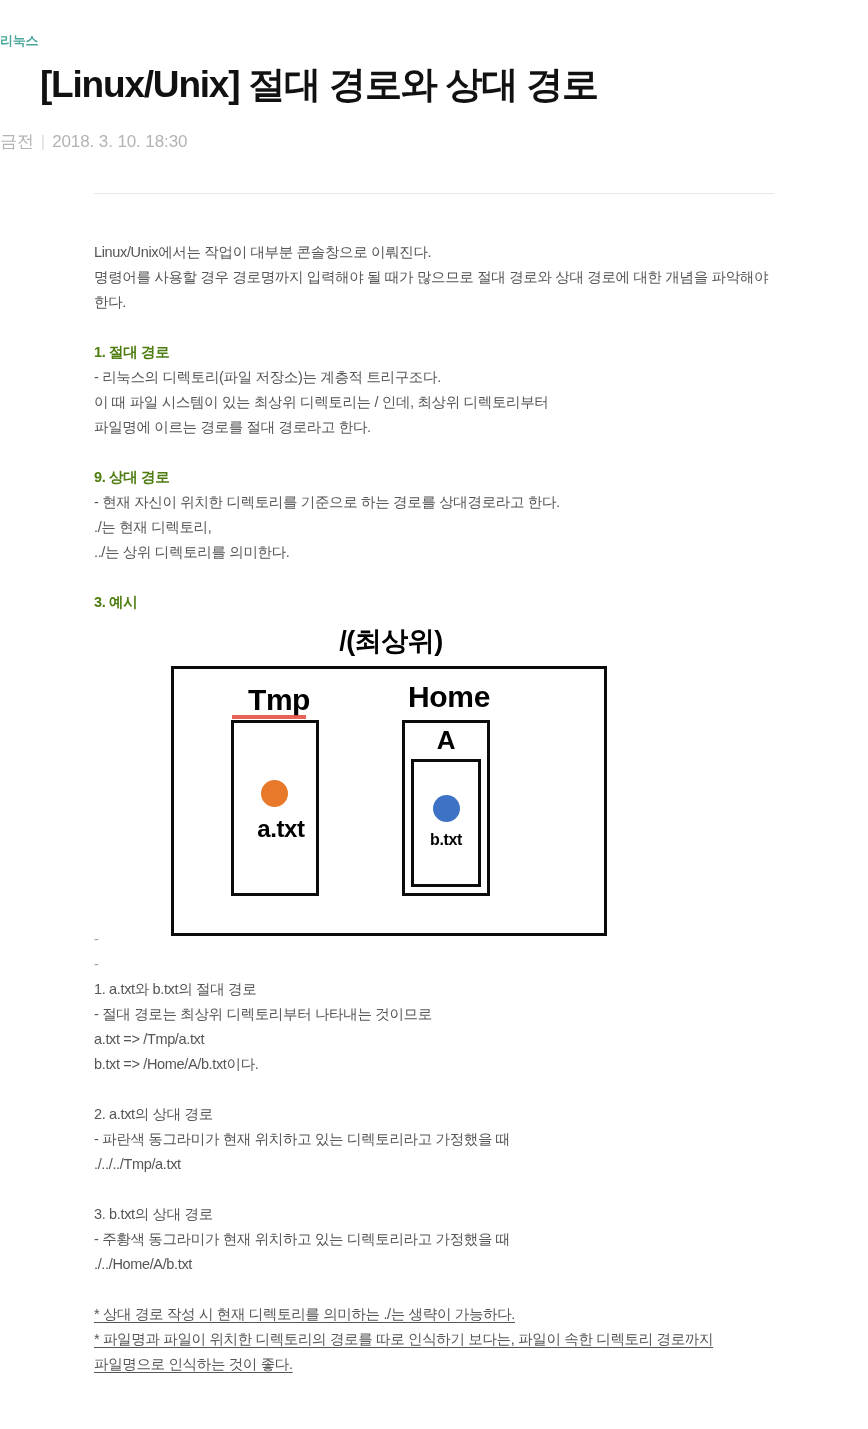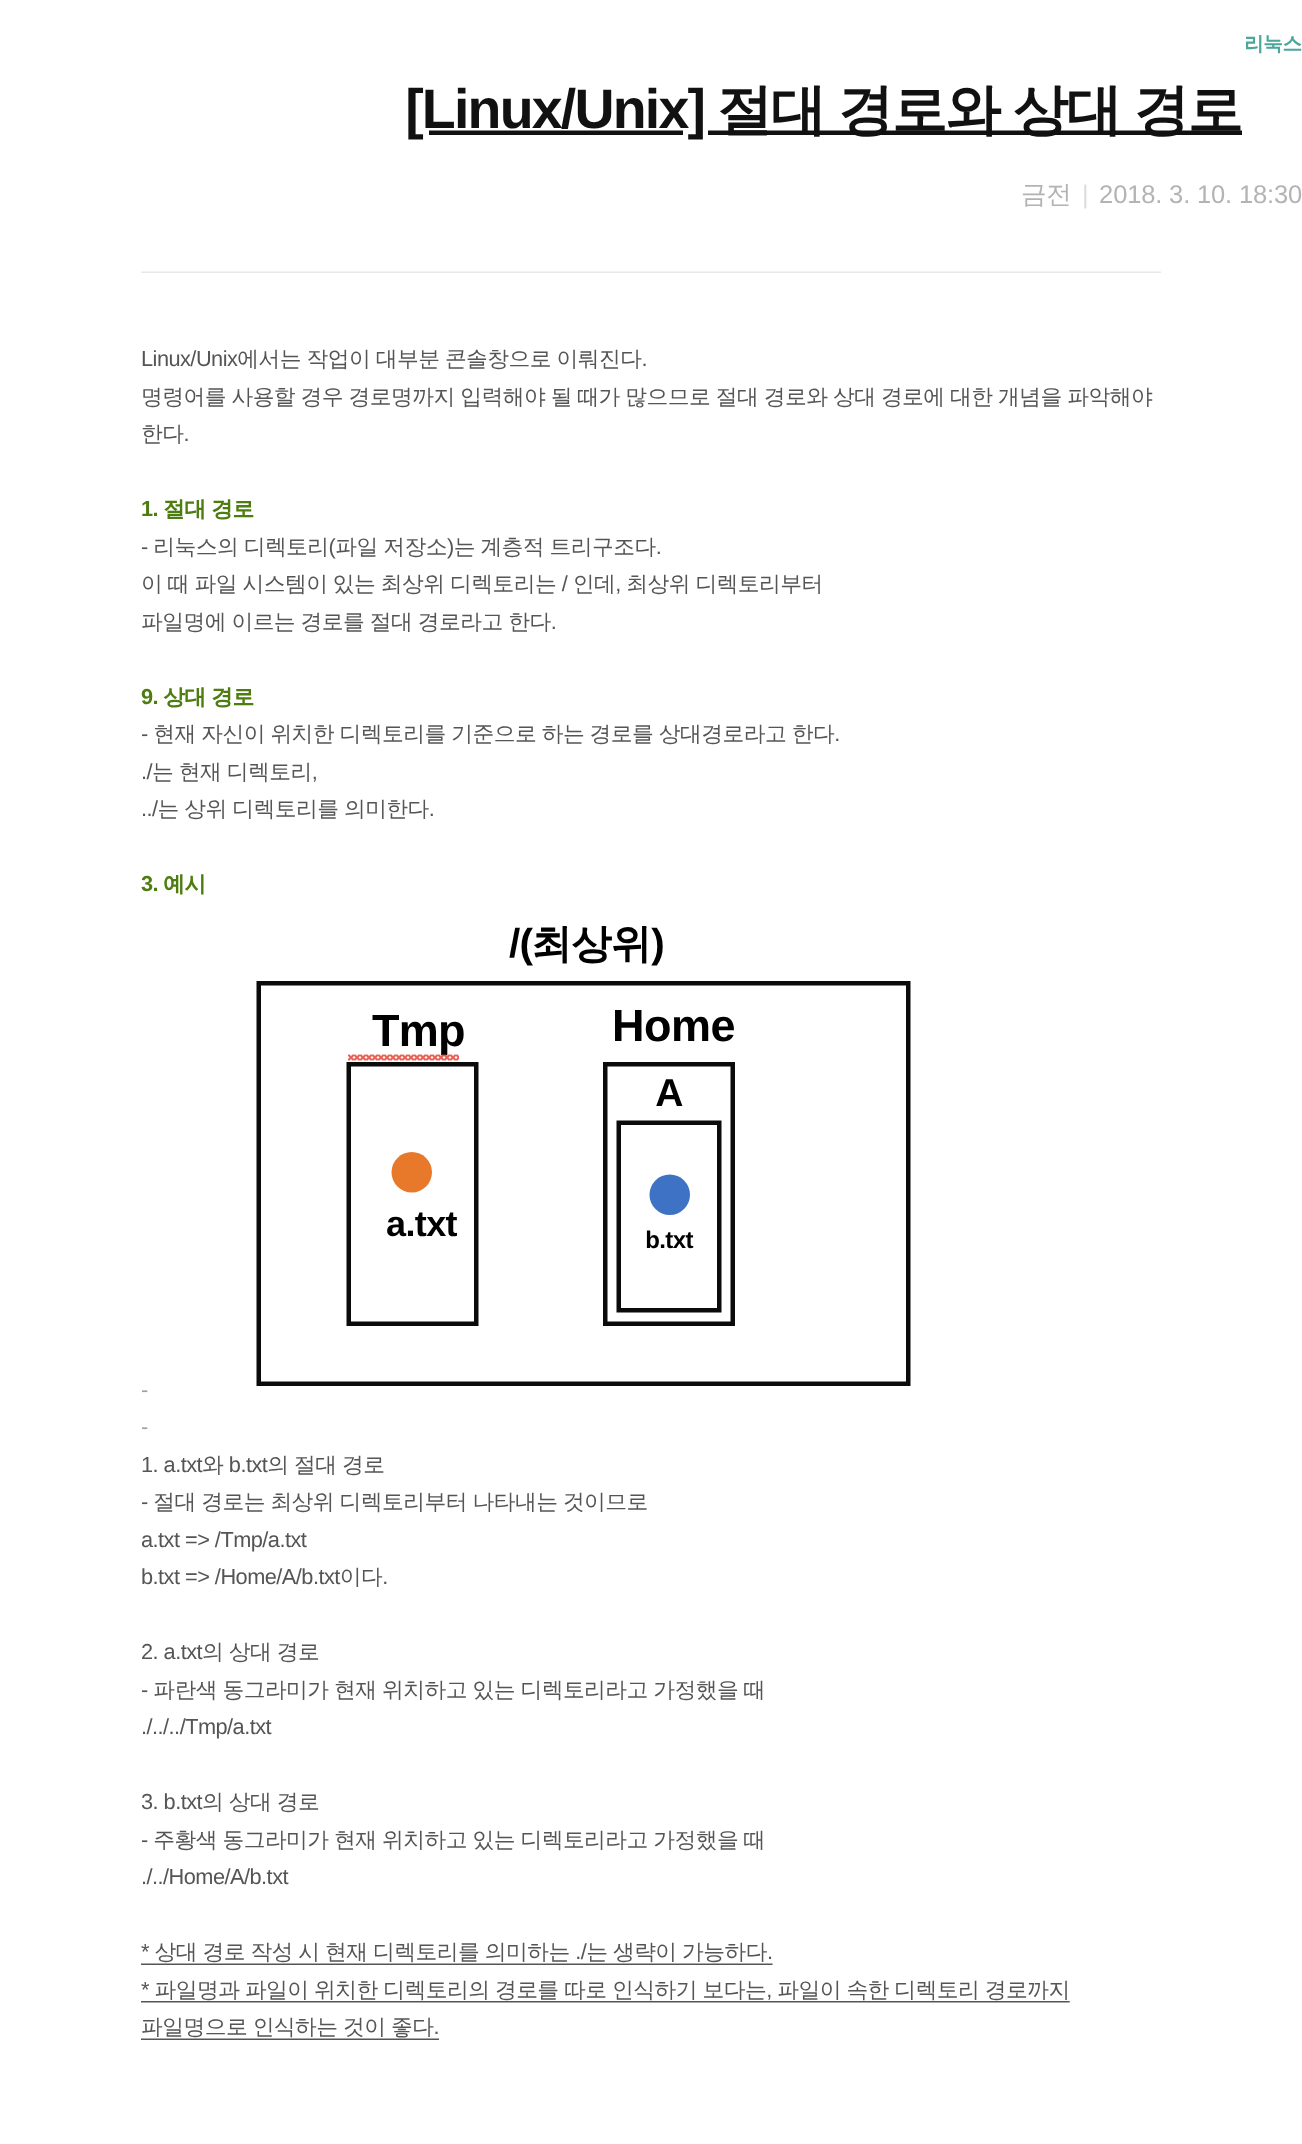--- a/index.html
+++ b/index.html
@@ -17,39 +17,38 @@
   }
 
   .page {
     position: relative;
     width: 868px;
     margin: 0 auto;
   }
 
   
   .post-header {
-    padding-top: 21px;
-    text-align: right;
+    padding-top: 33px;
+    text-align: left;
   }
   .category {
     font-size: 13px;
     font-weight: bold;
     color: #4aa79a;
     letter-spacing: -0.2px;
     line-height: 1.2;
   }
   .post-title {
     margin: 12px 0 0 0;
     font-size: 37px;
     font-weight: bold;
     color: #111111;
     letter-spacing: -1.2px;
     line-height: 1.28;
     padding: 0 40px;
-    text-decoration: underline;
   }
   .post-meta {
     margin-top: 22px;
     font-size: 17px;
     color: #b3b3b3;
     letter-spacing: -0.1px;
   }
   .post-meta .sep {
     display: inline-block;
     margin: 0 7px;

